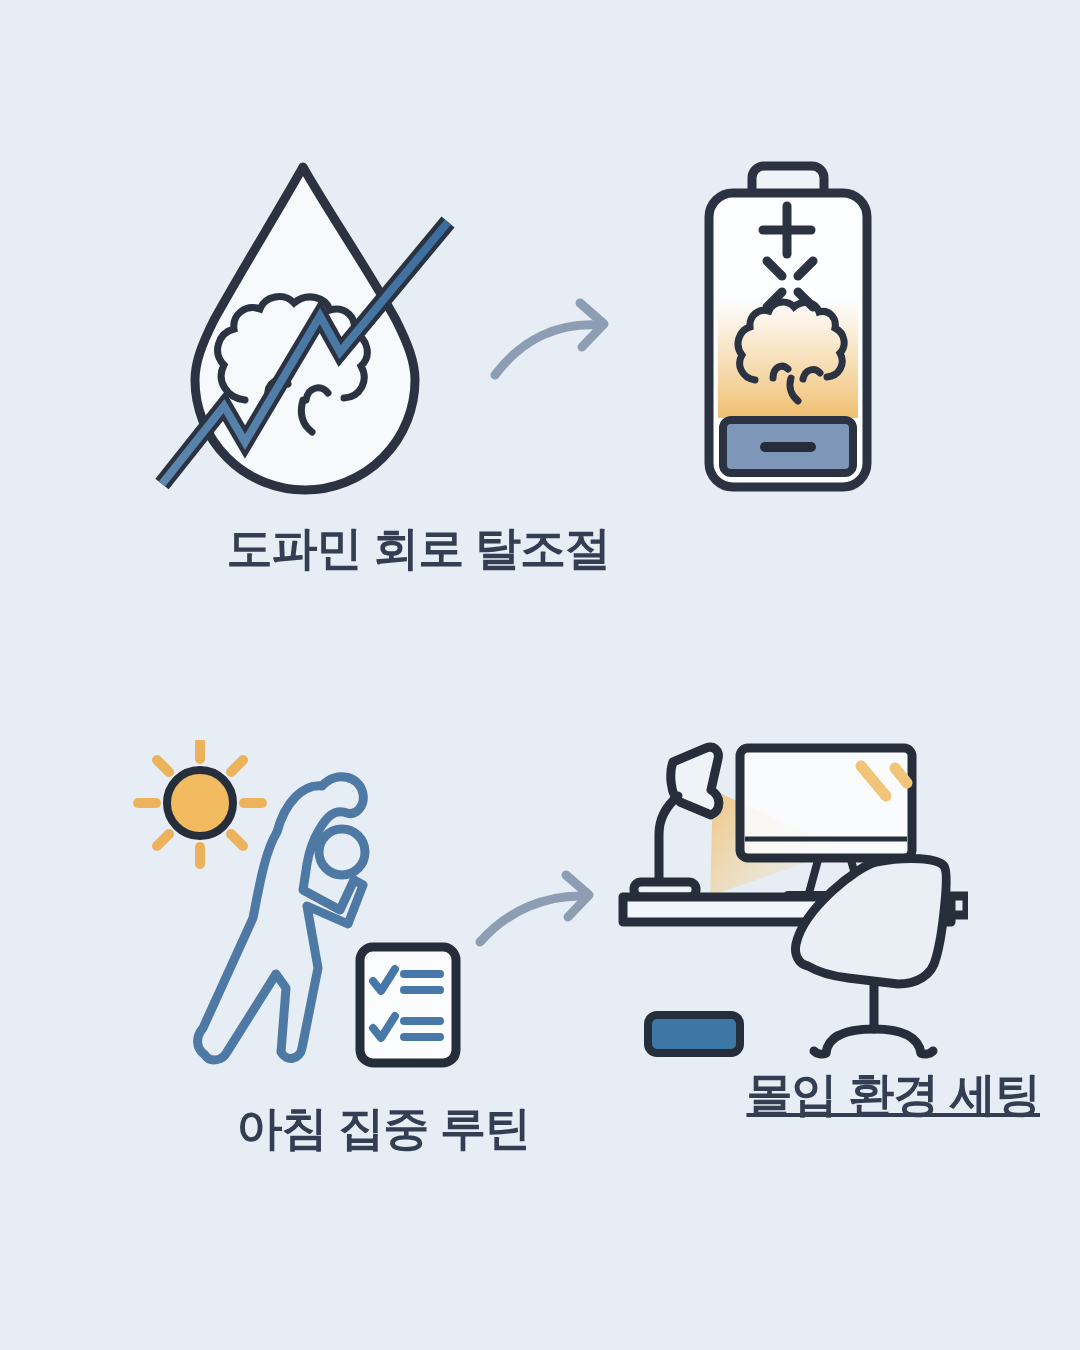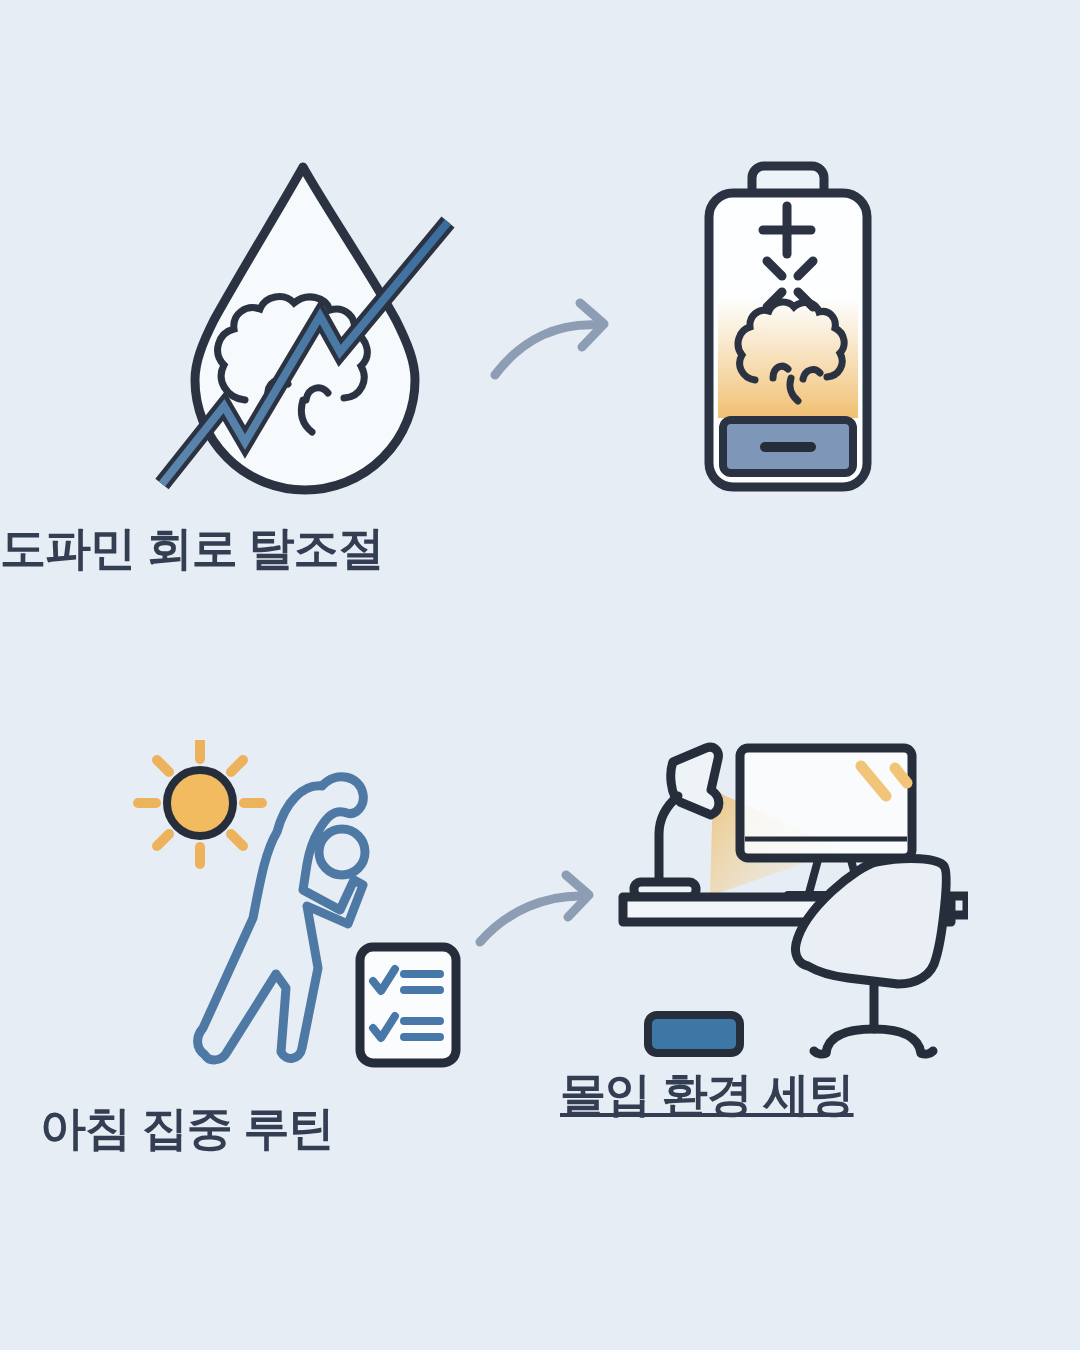--- a/index.html
+++ b/index.html
@@ -9,21 +9,21 @@
     font-family:"Liberation Sans","DejaVu Sans",sans-serif;
     position:relative;overflow:hidden;
   }
   .canvas{
     position:absolute;left:0;top:0;width:1080px;height:1350px;
     background:#e7edf4;
   }
   .icon{position:absolute;display:block;}
   .label{
     position:absolute;
-    text-align:left;
+    text-align:right;
     font-weight:700;
     font-size:46px;
     line-height:1.05;
     color:#333e52;
     letter-spacing:-1px;
     white-space:nowrap;
   }
 </style>
 </head>
 <body>
@@ -144,21 +144,21 @@
       <g fill="none" stroke="#4878a8" stroke-width="8" stroke-linecap="round" stroke-linejoin="round">
         <path d="M 263,241 L 271,251 L 285,229"></path>
         <line x1="294" y1="234" x2="330" y2="234"></line>
         <line x1="294" y1="250" x2="330" y2="250"></line>
         <path d="M 263,288 L 271,298 L 285,276"></path>
         <line x1="294" y1="281" x2="330" y2="281"></line>
         <line x1="294" y1="297" x2="330" y2="297"></line>
       </g>
     </g>
   </svg>
-  <div class="label" style="left:40px;top:1104px;width:500px;">아침 집중 루틴</div>
+  <div class="label" style="left:30px;top:1104px;width:500px;">아침 집중 루틴</div>
 
   <svg class="icon" style="left:462px;top:868px;" width="145" height="90" viewBox="0 0 145 90">
     <g fill="none" stroke="#8d9db4" stroke-width="9" stroke-linecap="round" stroke-linejoin="round">
       <path d="M 18,74 C 46,42 84,27 122,28"></path>
       <path d="M 104,7 L 127,27 L 106,49"></path>
     </g>
   </svg>
 
   <svg class="icon" style="left:618px;top:738px;" width="350" height="330" viewBox="0 0 350 330">
     <defs>

